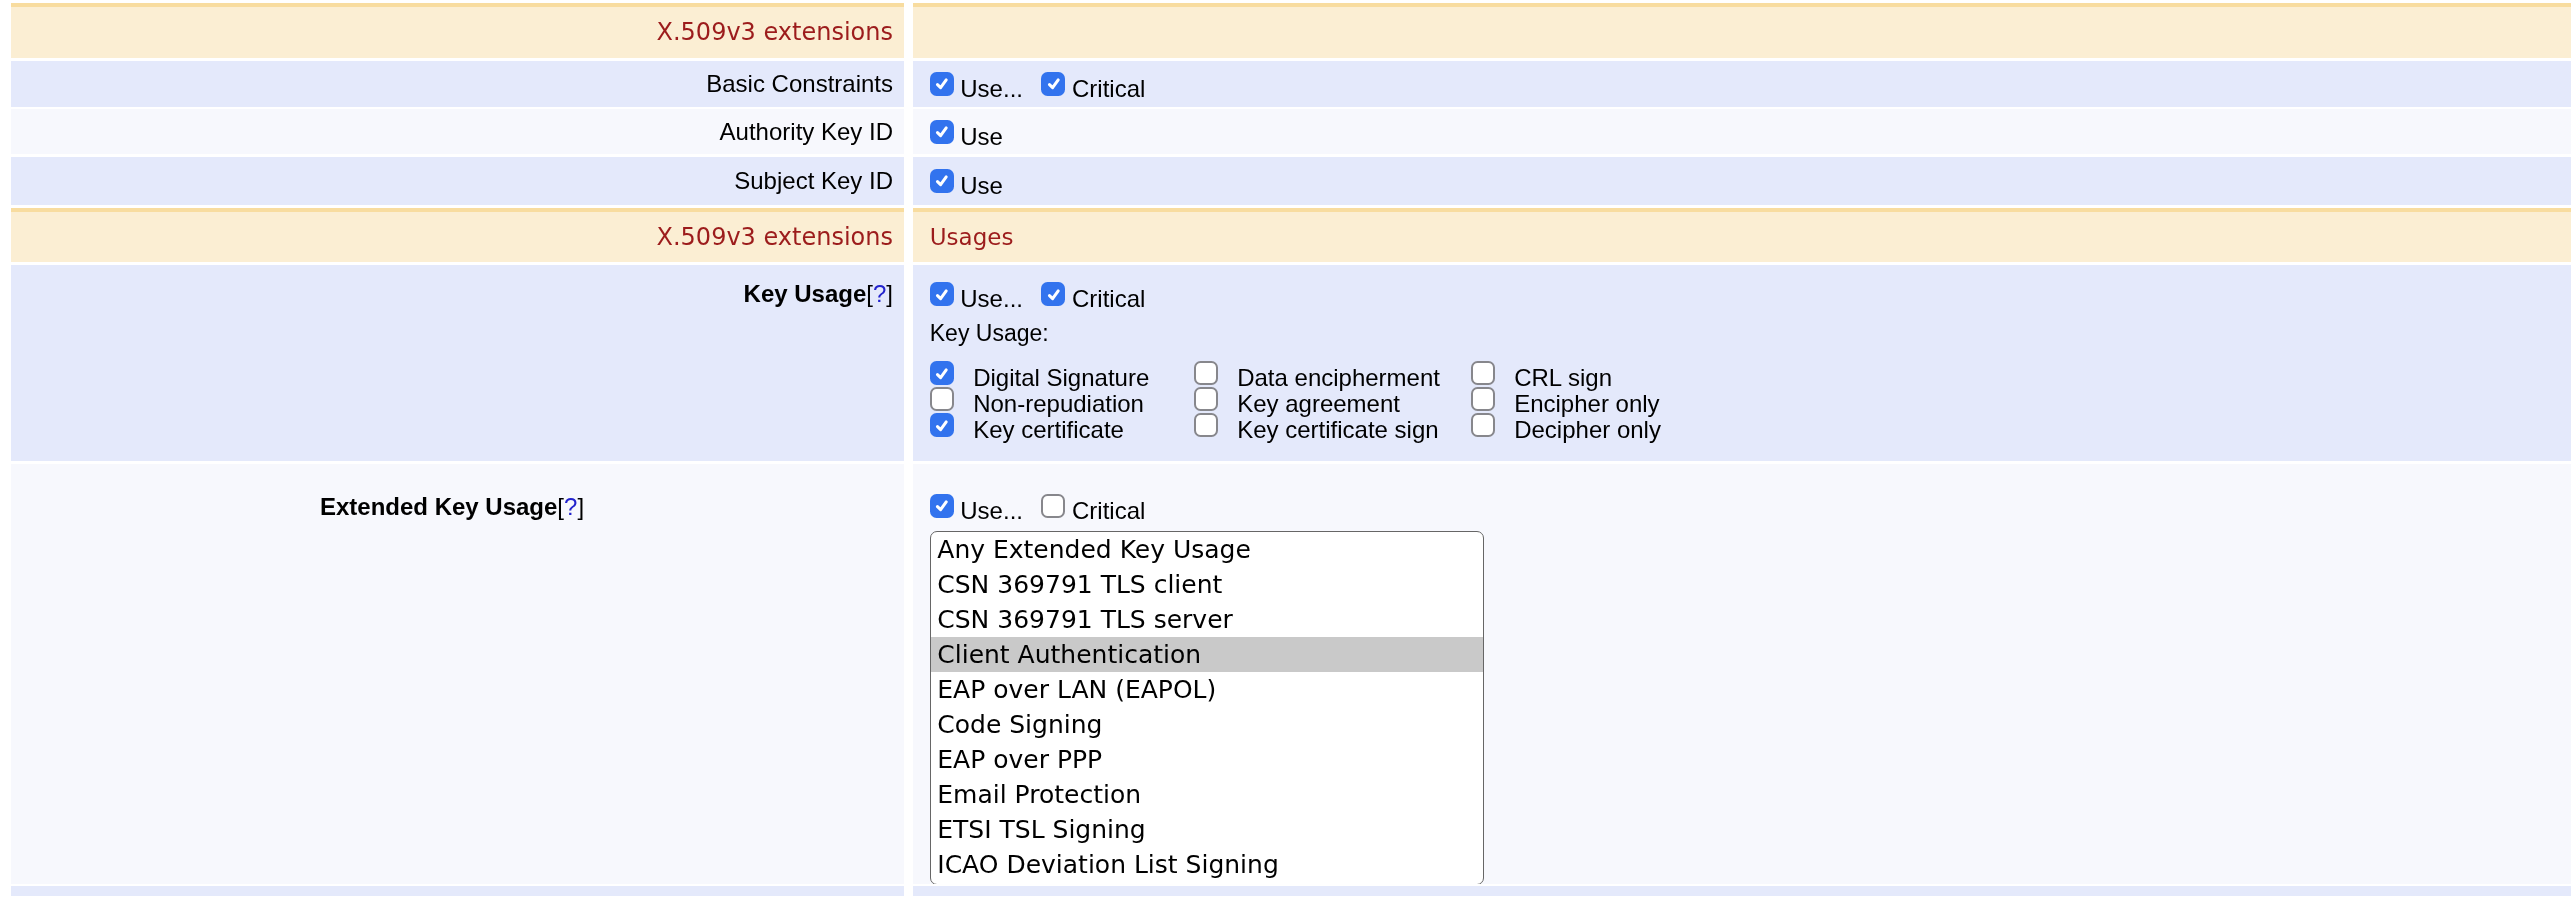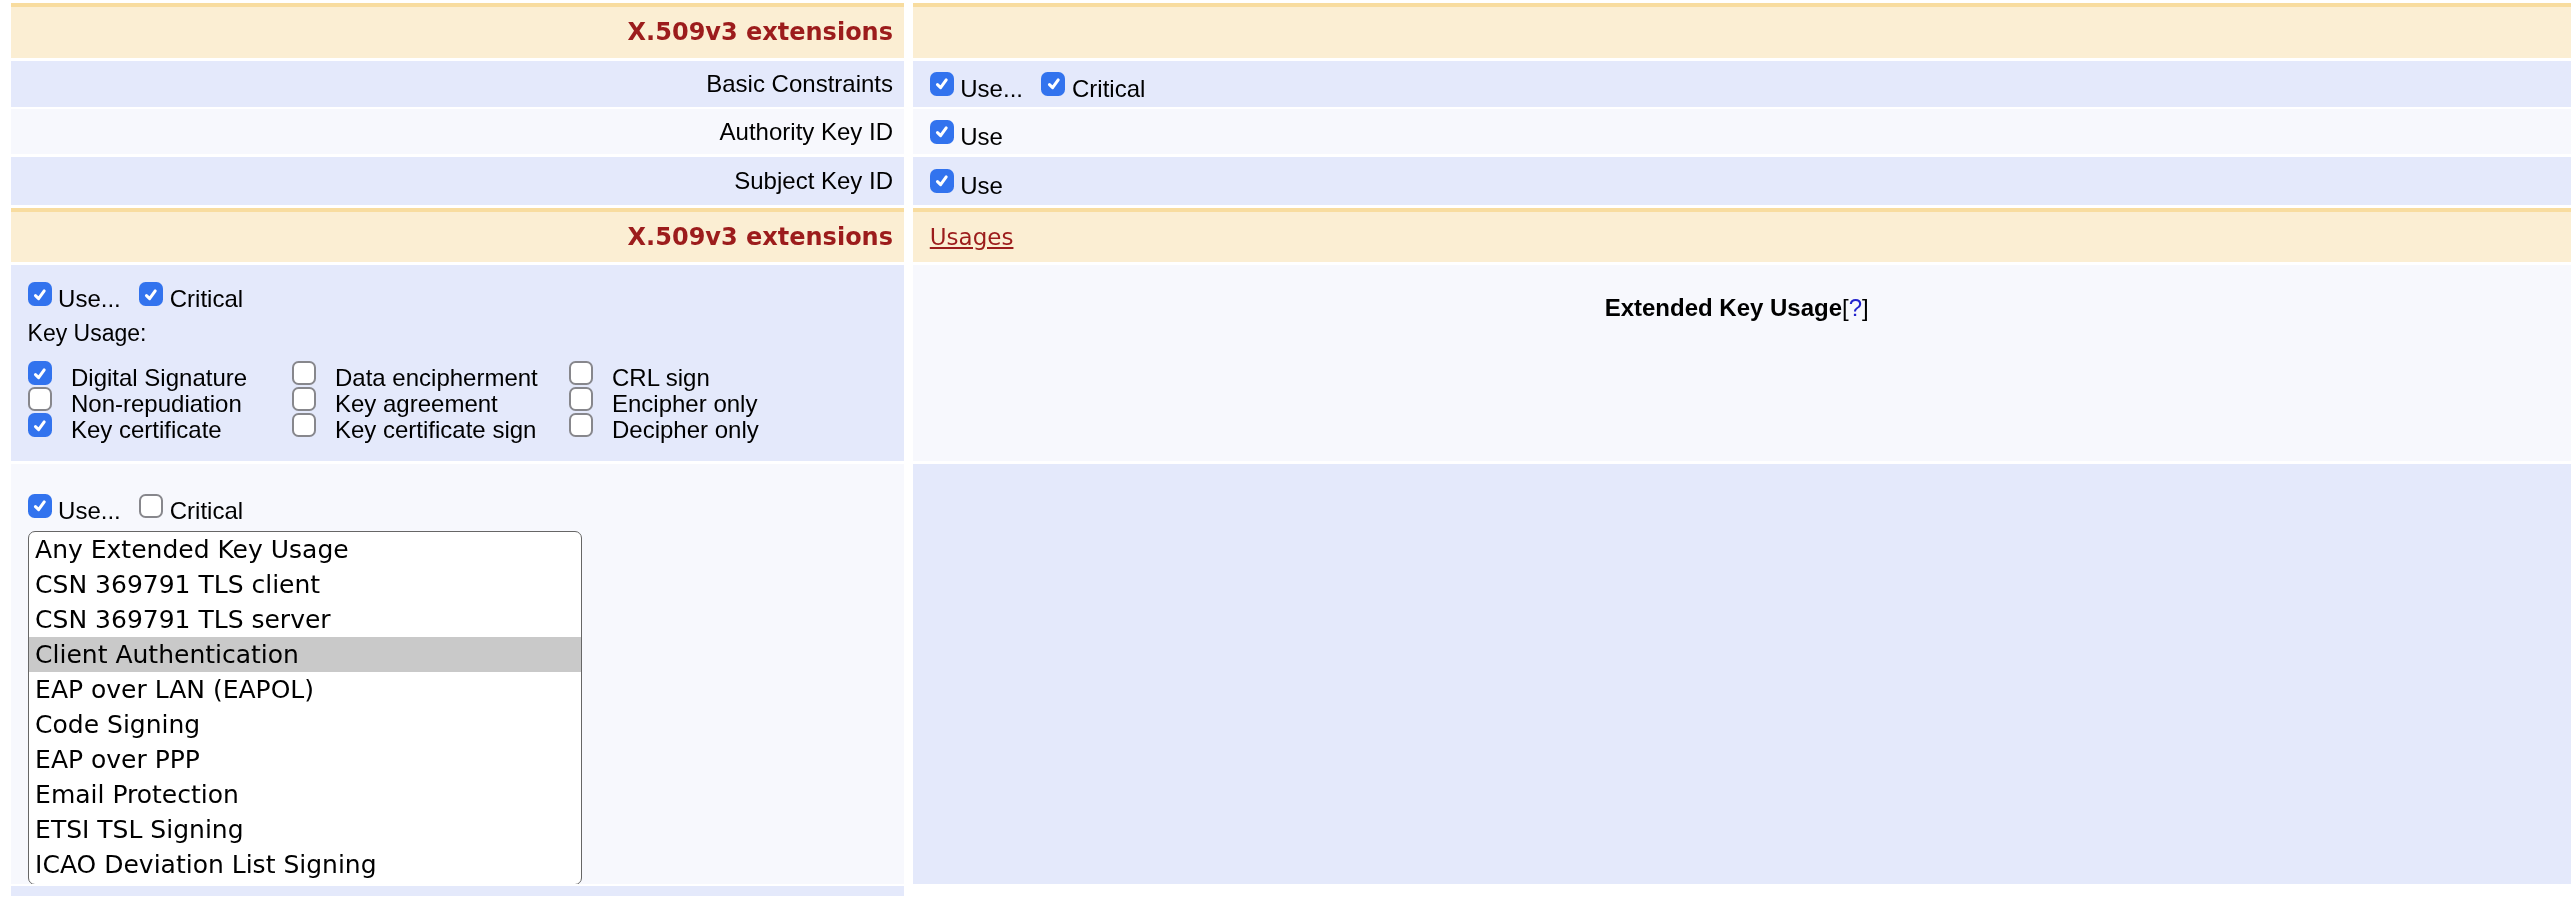--- a/index.html
+++ b/index.html
@@ -17,28 +17,27 @@
   .label-cell{display:flex;align-items:center;justify-content:flex-end;padding-right:11px;text-align:right;}
   .field-cell{display:flex;align-items:center;padding-left:16.6px;}
   .lav{background:var(--row-lavender,#e4e9fb);}
   .lit{background:var(--row-light,#f7f8fd);}
   .header-cell{
     background:var(--header-bg,#fbeed3);
     border-top:4.6px solid var(--header-strip,#f8dc9f);
   }
   .header-title{
     font-family:"DejaVu Sans",sans-serif;
-    font-weight:bold;font-size:24px;
+    font-weight:normal;font-size:24px;
     color:var(--header-text,#9c1c1c);
   }
   .header-note{
     font-family:"DejaVu Sans",sans-serif;
     font-size:23px;
     color:var(--header-text,#9c1c1c);
-    text-decoration:underline;
   }
   .top-align{align-items:flex-start;}
   .pt-ku.label-cell{padding-top:15.7px;}
   .pt-eku.label-cell{padding-top:29px;justify-content:center;}
   .field-col{display:block;padding-left:16.6px;}
   .pt-ku.field-col{padding-top:15.7px;}
   .pt-eku.field-col{padding-top:28px;}
 
   .bold-label{font-weight:bold;}
   .bracket{color:var(--text,#000);font-weight:normal;}
@@ -129,20 +128,23 @@
     <span class="cb-label">Use</span>
   </div>
 
   <div class="cell label-cell header-cell">
     <span class="header-title">X.509v3 extensions</span>
   </div>
   <div class="cell field-cell header-cell">
     <span class="header-note">Usages</span>
   </div>
 
+  <div class="cell label-cell lav top-align pt-ku">
+    <span><b class="bold-label">Key Usage</b><span class="bracket">[</span><a class="qlink">?</a><span class="bracket">]</span></span>
+  </div>
   <div class="cell field-col lav pt-ku">
     <div class="inline-row">
       <span class="cb checked">
           <svg viewBox="0 0 14 14">
             <path d="M3.1 7.7 L5.9 10.4 L10.9 3.5" fill="none" stroke="#fff" stroke-width="2.7" stroke-linecap="round" stroke-linejoin="round"></path>
           </svg>
         </span>
       <span class="cb-label">Use...</span>
       <span class="cb crit checked">
           <svg viewBox="0 0 14 14">

